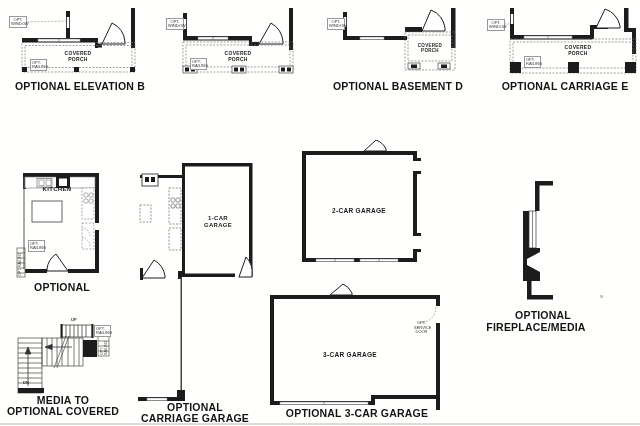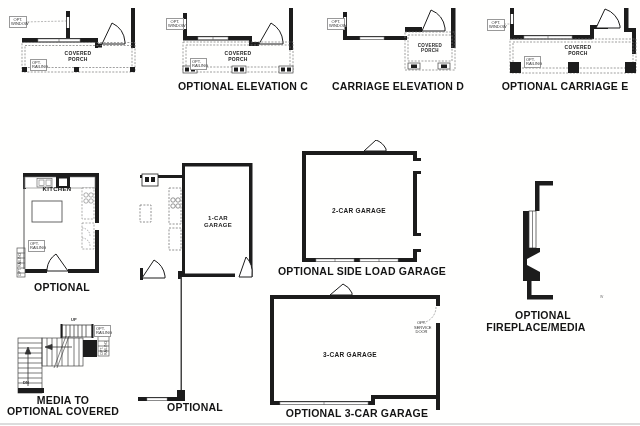--- a/index.html
+++ b/index.html
@@ -45,20 +45,21 @@
       <g fill="#1c1c1c">
         <rect x="14" y="59" width="5" height="5"></rect>
         <rect x="66" y="59" width="5" height="5"></rect>
         <rect x="122" y="59" width="5" height="5"></rect>
       </g>
     </svg>
     <div class="lbl tiny tinybox" style="left:1px;top:8px;width:14px;text-align:center">OPT. WINDOW</div>
     <div class="lbl porch" style="left:52px;top:43px;width:36px">COVERED PORCH</div>
     <div class="lbl tiny tinybox" style="left:22px;top:51px;width:13px">OPT. RAILING</div>
   </div>
+  <div class="cap" style="left:80px;top:81px">OPTIONAL ELEVATION B</div>
 
   <div class="panel" style="left:166px;top:8px;width:150px;height:70px">
     <svg class="art" width="150" height="70" viewBox="0 0 150 70">
       <g fill="#1c1c1c">
         <line x1="15" y1="15" x2="19" y2="14" stroke="#888" stroke-width="0.6" stroke-dasharray="2 1.4"></line>
         <rect x="17" y="5" width="4" height="27"></rect>
         <rect x="17.8" y="11" width="2.4" height="10" fill="#fff"></rect>
         <rect x="17" y="28" width="69" height="4.5"></rect>
         <rect x="32" y="29" width="30" height="2.5" fill="#fff" stroke="#888" stroke-width="0.6"></rect>
         <line x1="47" y1="28.5" x2="47" y2="32" stroke="#555" stroke-width="0.6"></line>
@@ -84,21 +85,20 @@
             <rect x="74" y="59.5" width="4" height="4"></rect>
           <rect x="115" y="59.5" width="4" height="4"></rect>
             <rect x="121" y="59.5" width="4" height="4"></rect>
         </g>
       </g>
     </svg>
     <div class="lbl tiny tinybox" style="left:0px;top:10px;width:14px;text-align:center">OPT. WINDOW</div>
     <div class="lbl porch" style="left:54px;top:43px;width:36px">COVERED PORCH</div>
     <div class="lbl tiny tinybox" style="left:24px;top:50px;width:13px">OPT. RAILING</div>
   </div>
-  <div class="cap" style="left:243px;top:81px">OPTIONAL ELEVATION C</div>
 
   <div class="panel" style="left:330px;top:8px;width:140px;height:70px">
     <svg class="art" width="140" height="70" viewBox="0 0 140 70">
       <g fill="#1c1c1c">
         <line x1="13" y1="16" x2="15" y2="16" stroke="#888" stroke-width="0.6" stroke-dasharray="2 1.4"></line>
         <rect x="13" y="4" width="4" height="26"></rect>
         <rect x="13.8" y="9" width="2.4" height="10" fill="#fff"></rect>
         <rect x="13" y="28" width="64" height="4"></rect>
         <rect x="30" y="29" width="24" height="2.5" fill="#fff" stroke="#888" stroke-width="0.6"></rect>
         <rect x="75" y="19" width="17" height="5"></rect>
@@ -116,21 +116,21 @@
         </g>
         <g fill="#1c1c1c">
           <rect x="81" y="56.5" width="6" height="3.5"></rect>
           <rect x="111" y="56.5" width="6" height="3.5"></rect>
         </g>
       </g>
     </svg>
     <div class="lbl tiny tinybox" style="left:-3px;top:10px;width:14px;text-align:center">OPT. WINDOW</div>
     <div class="lbl porch" style="left:82px;top:35px;width:36px;font-size:4.5px;line-height:5.2px">COVERED PORCH</div>
   </div>
-  <div class="cap" style="left:398px;top:81px">CARRIAGE ELEVATION D</div>
+  <div class="cap" style="left:398px;top:81px">OPTIONAL BASEMENT D</div>
 
   <div class="panel" style="left:484px;top:8px;width:156px;height:70px">
     <svg class="art" width="156" height="70" viewBox="0 0 156 70">
       <g fill="#1c1c1c">
         <line x1="20" y1="16" x2="26" y2="16" stroke="#888" stroke-width="0.6" stroke-dasharray="2 1.4"></line>
         <rect x="26" y="0" width="4" height="28"></rect>
         <rect x="26.8" y="6" width="2.4" height="10" fill="#fff"></rect>
         <rect x="26" y="27" width="82" height="4.5"></rect>
         <rect x="40" y="28" width="48" height="2.5" fill="#fff" stroke="#888" stroke-width="0.6"></rect>
         <line x1="64" y1="27.5" x2="64" y2="31" stroke="#555" stroke-width="0.6"></line>
@@ -230,20 +230,21 @@
       <g fill="#1c1c1c">
         <rect x="42.5" y="129" width="1.5" height="113" fill="#444"></rect>
         <rect x="0" y="249" width="47" height="4"></rect>
         <rect x="9" y="250" width="20" height="2.5" fill="#fff" stroke="#888" stroke-width="0.5"></rect>
         <rect x="39" y="242" width="8" height="11"></rect>
       </g>
     </svg>
     <div class="lbl room" style="left:80px;top:74px;width:30px;transform:translate(-50%,-50%);font-size:6px">1-CAR GARAGE</div>
   </div>
   <div class="cap" style="left:195px;top:402px">OPTIONAL</div>
+  <div class="cap" style="left:195px;top:413px">CARRIAGE GARAGE</div>
 
   <div class="panel" style="left:296px;top:140px;width:130px;height:140px">
     <svg class="art" width="130" height="140" viewBox="0 0 130 140">
       <path d="M68,11 L80,0 A18,18 0 0 1 90,9 L90,11 Z" fill="#fff" stroke="#1c1c1c" stroke-width="1"></path>
       <g fill="#1c1c1c">
         <rect x="6" y="11" width="115" height="4"></rect>
         <rect x="6" y="11" width="4" height="111"></rect>
         <rect x="117" y="11" width="4" height="10"></rect>
         <rect x="117" y="31" width="4" height="65"></rect>
         <rect x="117" y="109" width="4" height="13"></rect>
@@ -255,21 +256,20 @@
       </g>
       <g fill="#fff" stroke="#888" stroke-width="0.6">
         <rect x="20" y="119" width="38" height="2.5"></rect>
         <rect x="64" y="119" width="38" height="2.5"></rect>
         <line x1="39" y1="118.5" x2="39" y2="122" stroke="#555"></line>
         <line x1="83" y1="118.5" x2="83" y2="122" stroke="#555"></line>
       </g>
     </svg>
     <div class="lbl room" style="left:63px;top:71px;white-space:nowrap">2-CAR GARAGE</div>
   </div>
-  <div class="cap" style="left:362px;top:266px">OPTIONAL SIDE LOAD GARAGE</div>
 
   <div class="panel" style="left:264px;top:283px;width:185px;height:143px">
     <svg class="art" width="185" height="143" viewBox="0 0 185 143">
       <path d="M66,12 L79,1 A18,18 0 0 1 88,10 L88,12 Z" fill="#fff" stroke="#1c1c1c" stroke-width="1"></path>
       <g fill="#1c1c1c">
         <rect x="6" y="12" width="170" height="4"></rect>
         <rect x="6" y="12" width="4" height="110"></rect>
         <rect x="172" y="12" width="4" height="11"></rect>
         <rect x="172" y="40" width="4" height="87"></rect>
         <rect x="107" y="112" width="69" height="4"></rect>

